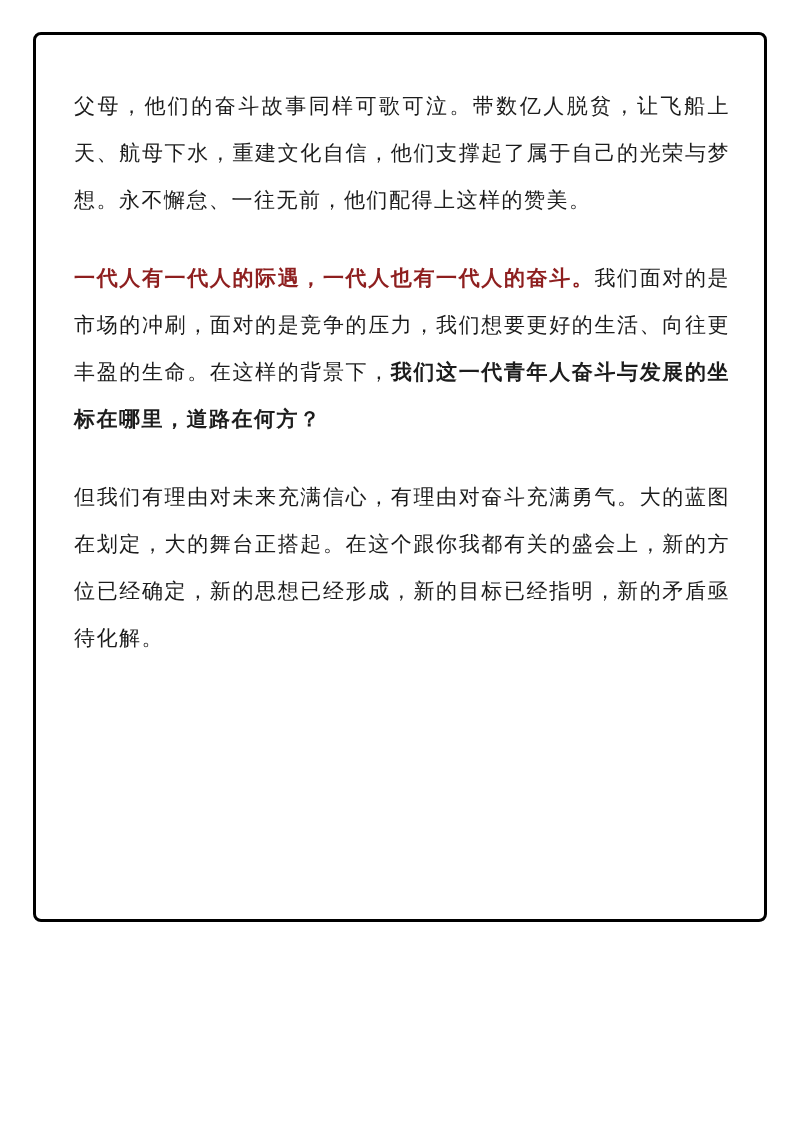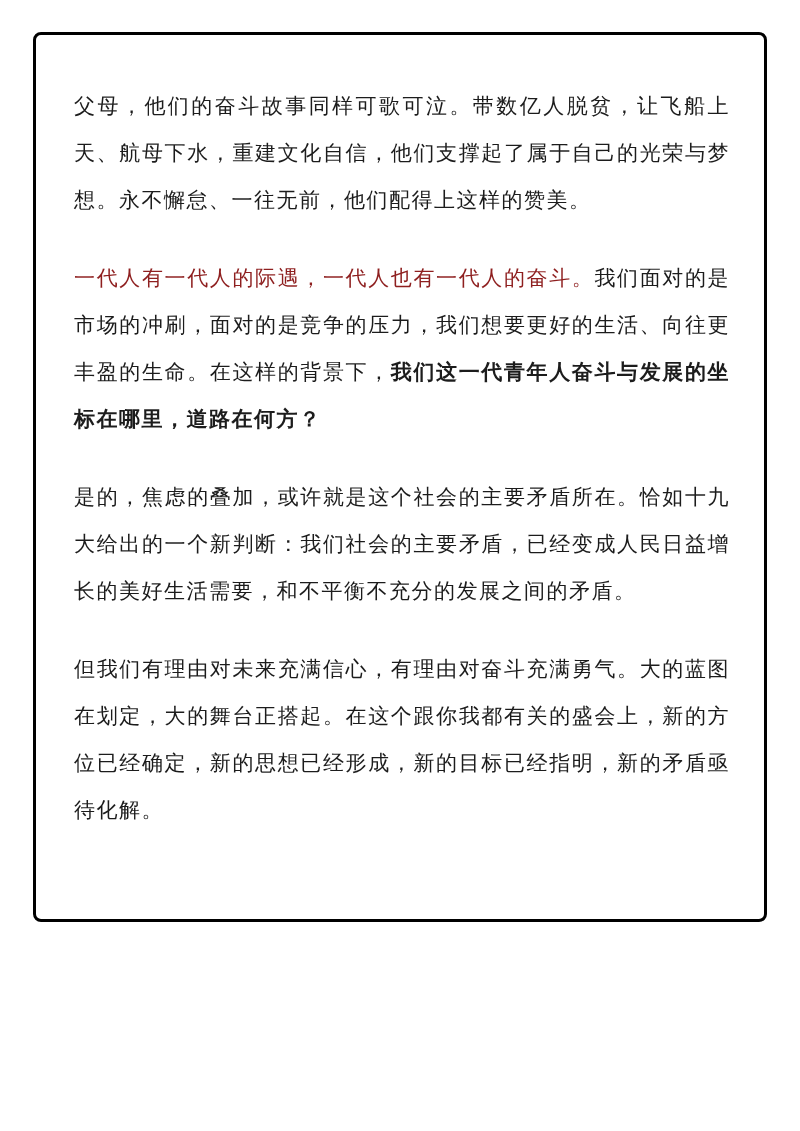--- a/index.html
+++ b/index.html
@@ -45,29 +45,28 @@
     text-justify: inter-ideograph;
   }
   .run.normal {
     font-weight: normal;
   }
   .run.bold {
     font-weight: bold;
     color: var(--text-color, #1c1c1c);
   }
   .run.red-bold {
-    font-weight: normal;
+    font-weight: bold;
     color: var(--accent-red, #8e1f1f);
   }
 </style>
 </head>
 <body>
 
 <div class="page">
   <div class="frame">
     <div class="content">
         <p class="para"><span class="run normal">父母，他们的奋斗故事同样可歌可泣。带数亿人脱贫，让飞船上天、航母下水，重建文化自信，他们支撑起了属于自己的光荣与梦想。永不懈怠、一往无前，他们配得上这样的赞美。</span></p>
         <p class="para"><span class="run red-bold">一代人有一代人的际遇，一代人也有一代人的奋斗。</span><span class="run normal">我们面对的是市场的冲刷，面对的是竞争的压力，我们想要更好的生活、向往更丰盈的生命。在这样的背景下，</span><span class="run bold">我们这一代青年人奋斗与发展的坐标在哪里，道路在何方？</span></p>
-        <p class="para"><span class="run normal">是的，焦虑的叠加，或许就是这个社会的主要矛盾所在。恰如十九大给出的一个新判断：我们社会的主要矛盾，已经变成人民日益增长的美好生活需要，和不平衡不充分的发展之间的矛盾。</span></p>
         <p class="para"><span class="run normal">但我们有理由对未来充满信心，有理由对奋斗充满勇气。大的蓝图在划定，大的舞台正搭起。在这个跟你我都有关的盛会上，新的方位已经确定，新的思想已经形成，新的目标已经指明，新的矛盾亟待化解。</span></p>
       </div>
   </div>
 </div>
 
 </body></html>

